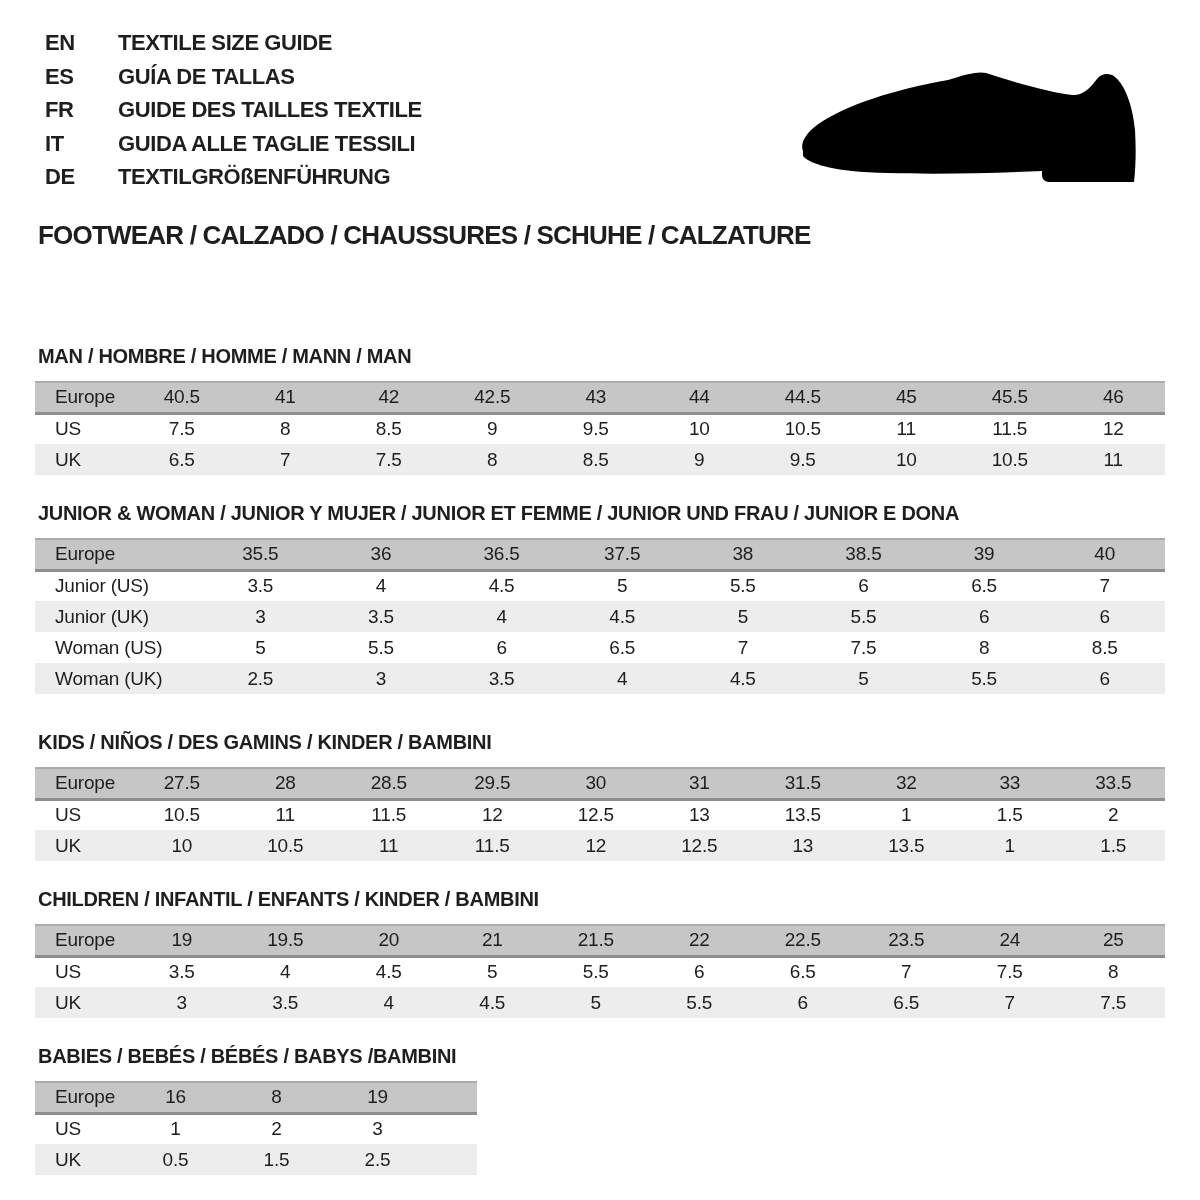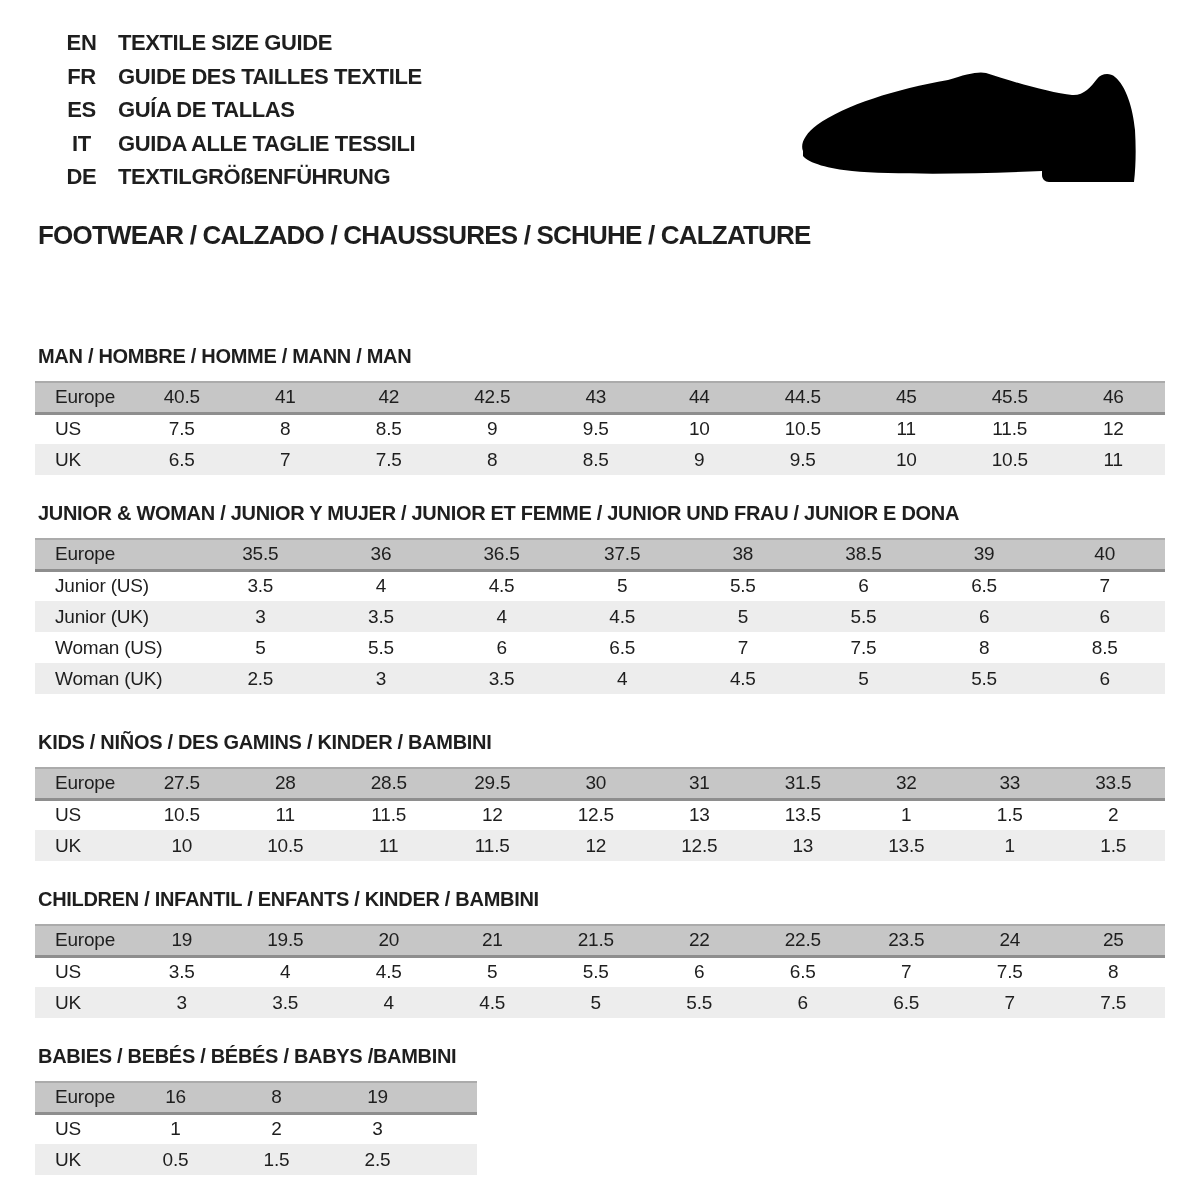--- a/index.html
+++ b/index.html
@@ -24,21 +24,20 @@
   .lang-block{
     position:absolute;left:45px;top:26px;
   }
   .lang-row{
     display:flex;
     line-height:33.6px;
     font-weight:bold;
     font-size:22px;
     letter-spacing:-0.4px;
     white-space:nowrap;
-    text-align:center;
   }
   .lang-code{width:73px;flex:0 0 73px;}
   .shoe-wrap{
     position:absolute;left:800px;top:68px;width:340px;height:120px;
   }
   .shoe-wrap svg{display:block;width:340px;height:120px;}
   .category-line{
     position:absolute;left:38px;top:221px;
     font-weight:bold;font-size:26px;line-height:28px;
     letter-spacing:-0.8px;white-space:nowrap;
@@ -85,27 +84,27 @@
 </head>
 <body>
 
 <div class="lang-block">
   <div class="lang-row">
     <span class="lang-code">EN</span>
     <span class="lang-title">TEXTILE SIZE GUIDE</span>
   </div>
 
   <div class="lang-row">
+    <span class="lang-code">ES</span>
+    <span class="lang-title">GUÍA DE TALLAS</span>
+  </div>
+
+  <div class="lang-row">
     <span class="lang-code">FR</span>
     <span class="lang-title">GUIDE DES TAILLES TEXTILE</span>
-  </div>
-
-  <div class="lang-row">
-    <span class="lang-code">ES</span>
-    <span class="lang-title">GUÍA DE TALLAS</span>
   </div>
 
   <div class="lang-row">
     <span class="lang-code">IT</span>
     <span class="lang-title">GUIDA ALLE TAGLIE TESSILI</span>
   </div>
 
   <div class="lang-row">
     <span class="lang-code">DE</span>
     <span class="lang-title">TEXTILGRÖßENFÜHRUNG</span>

